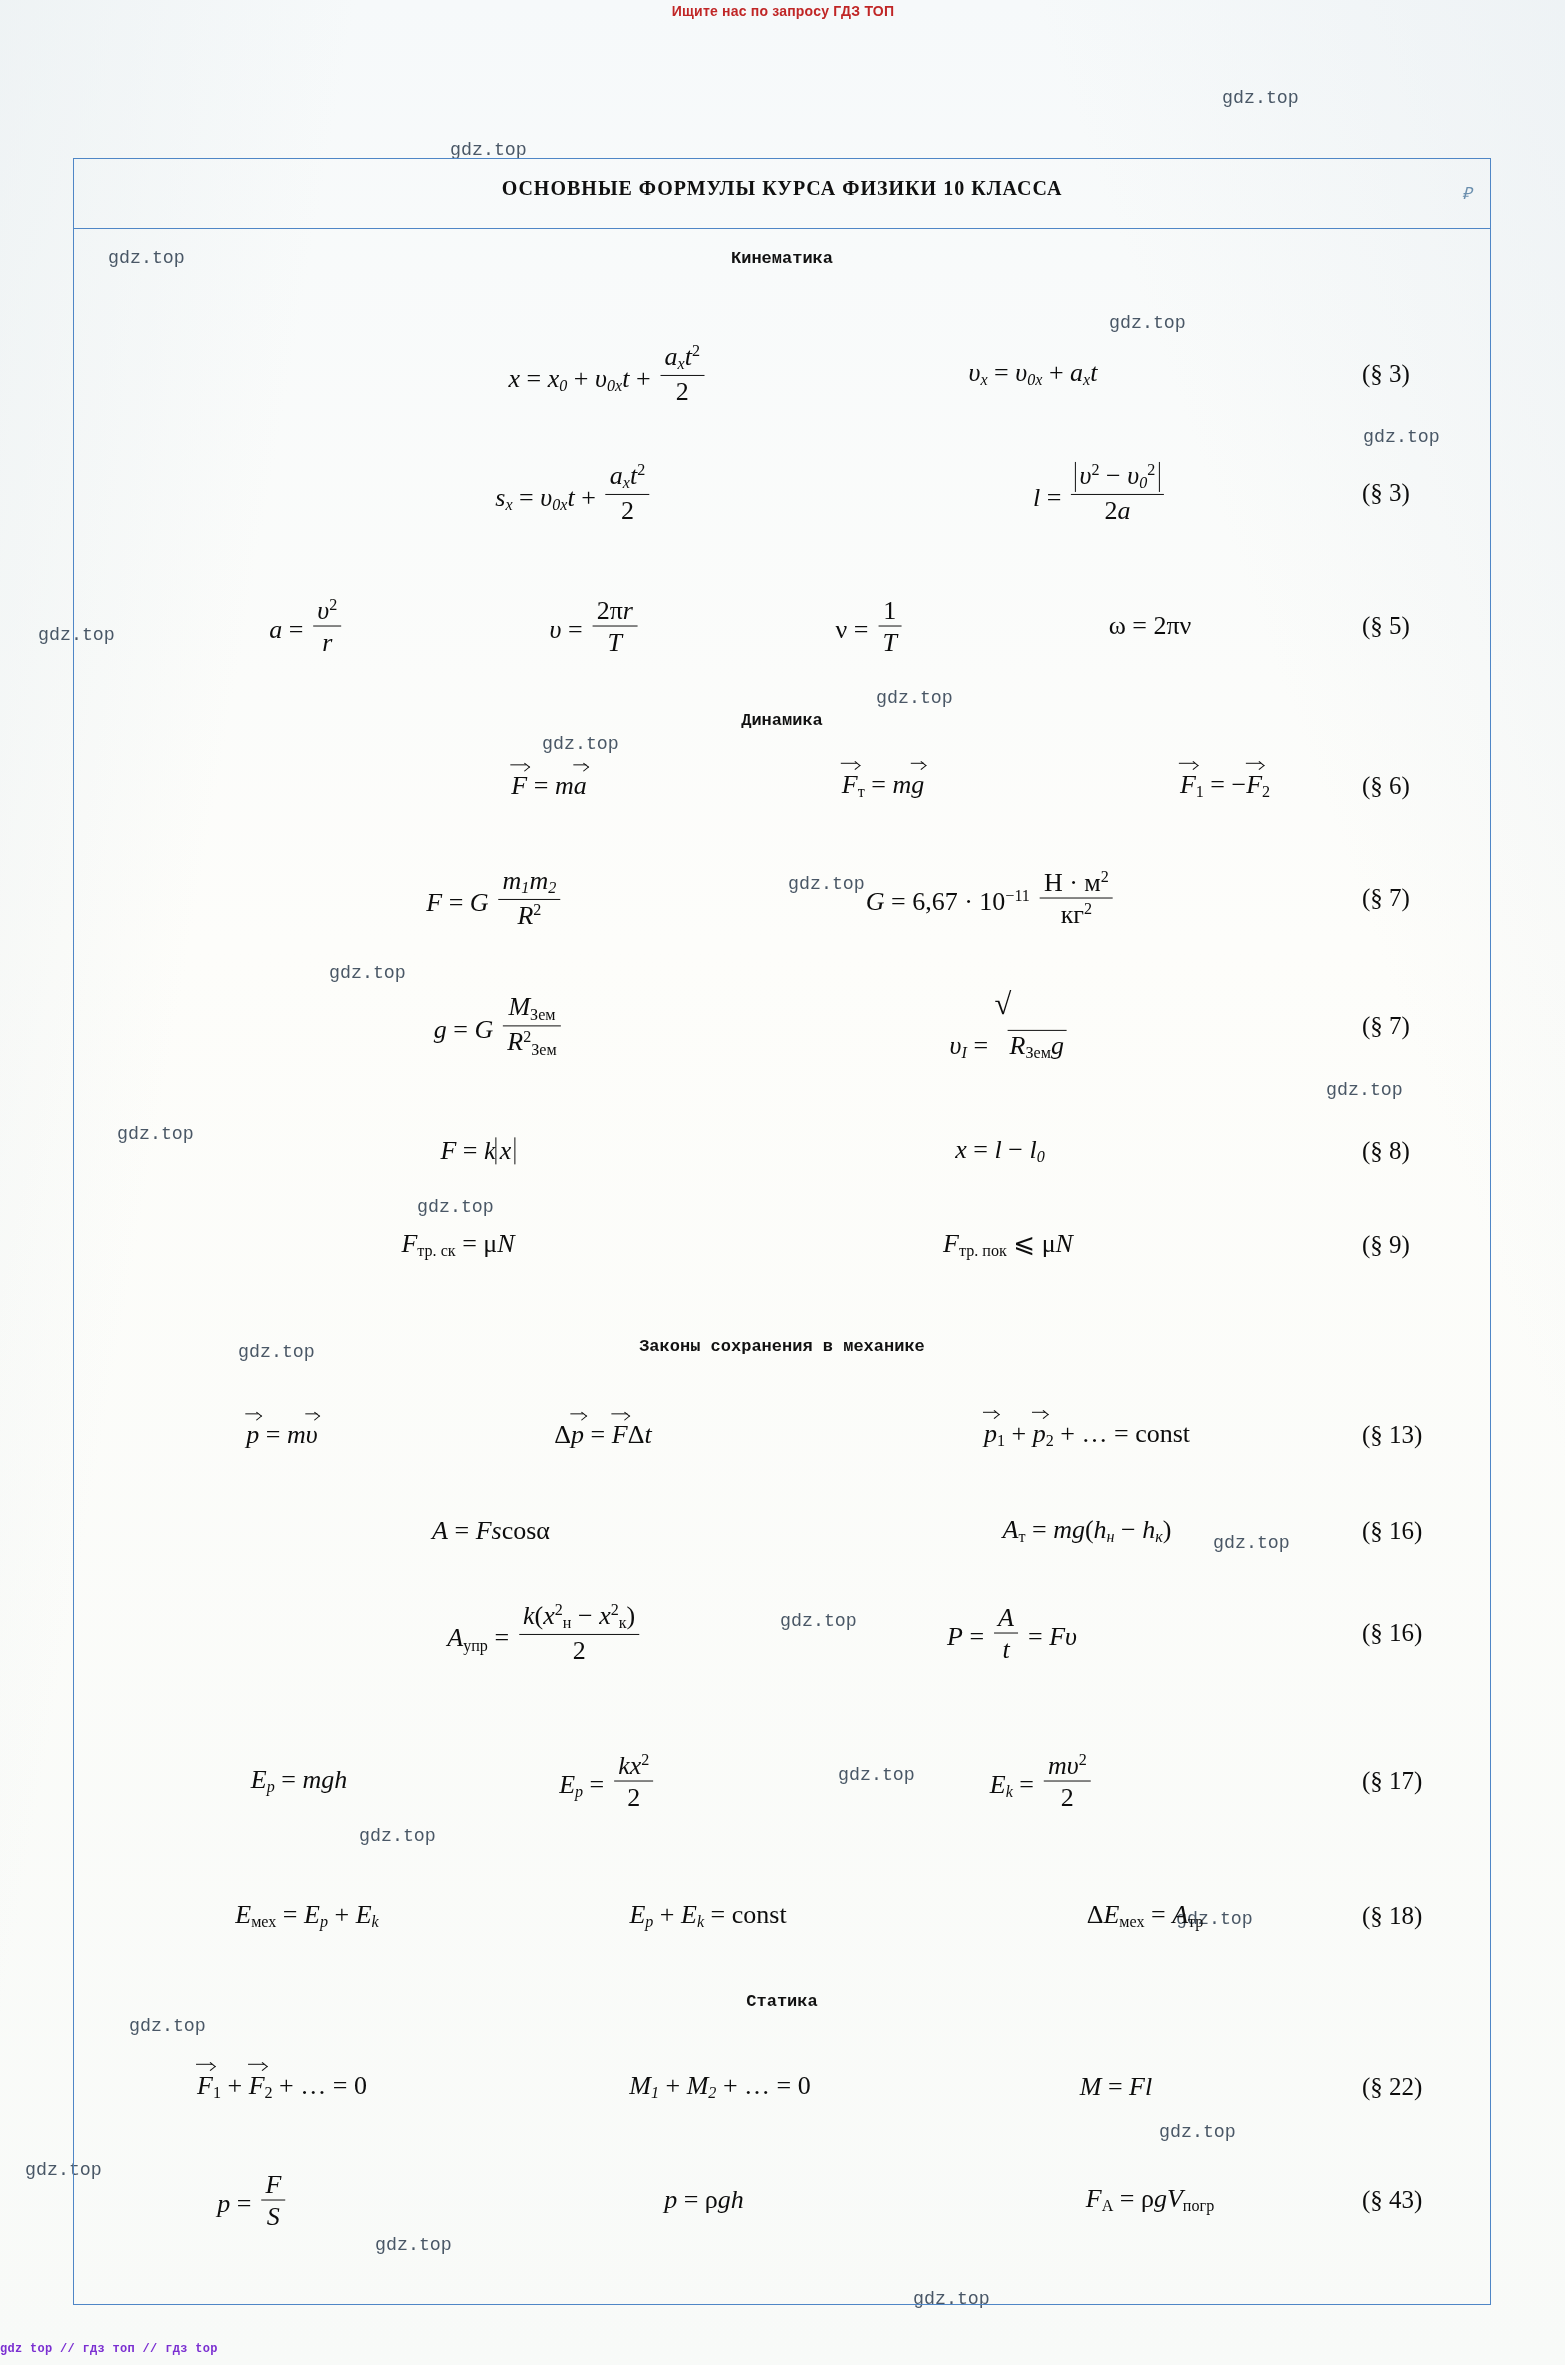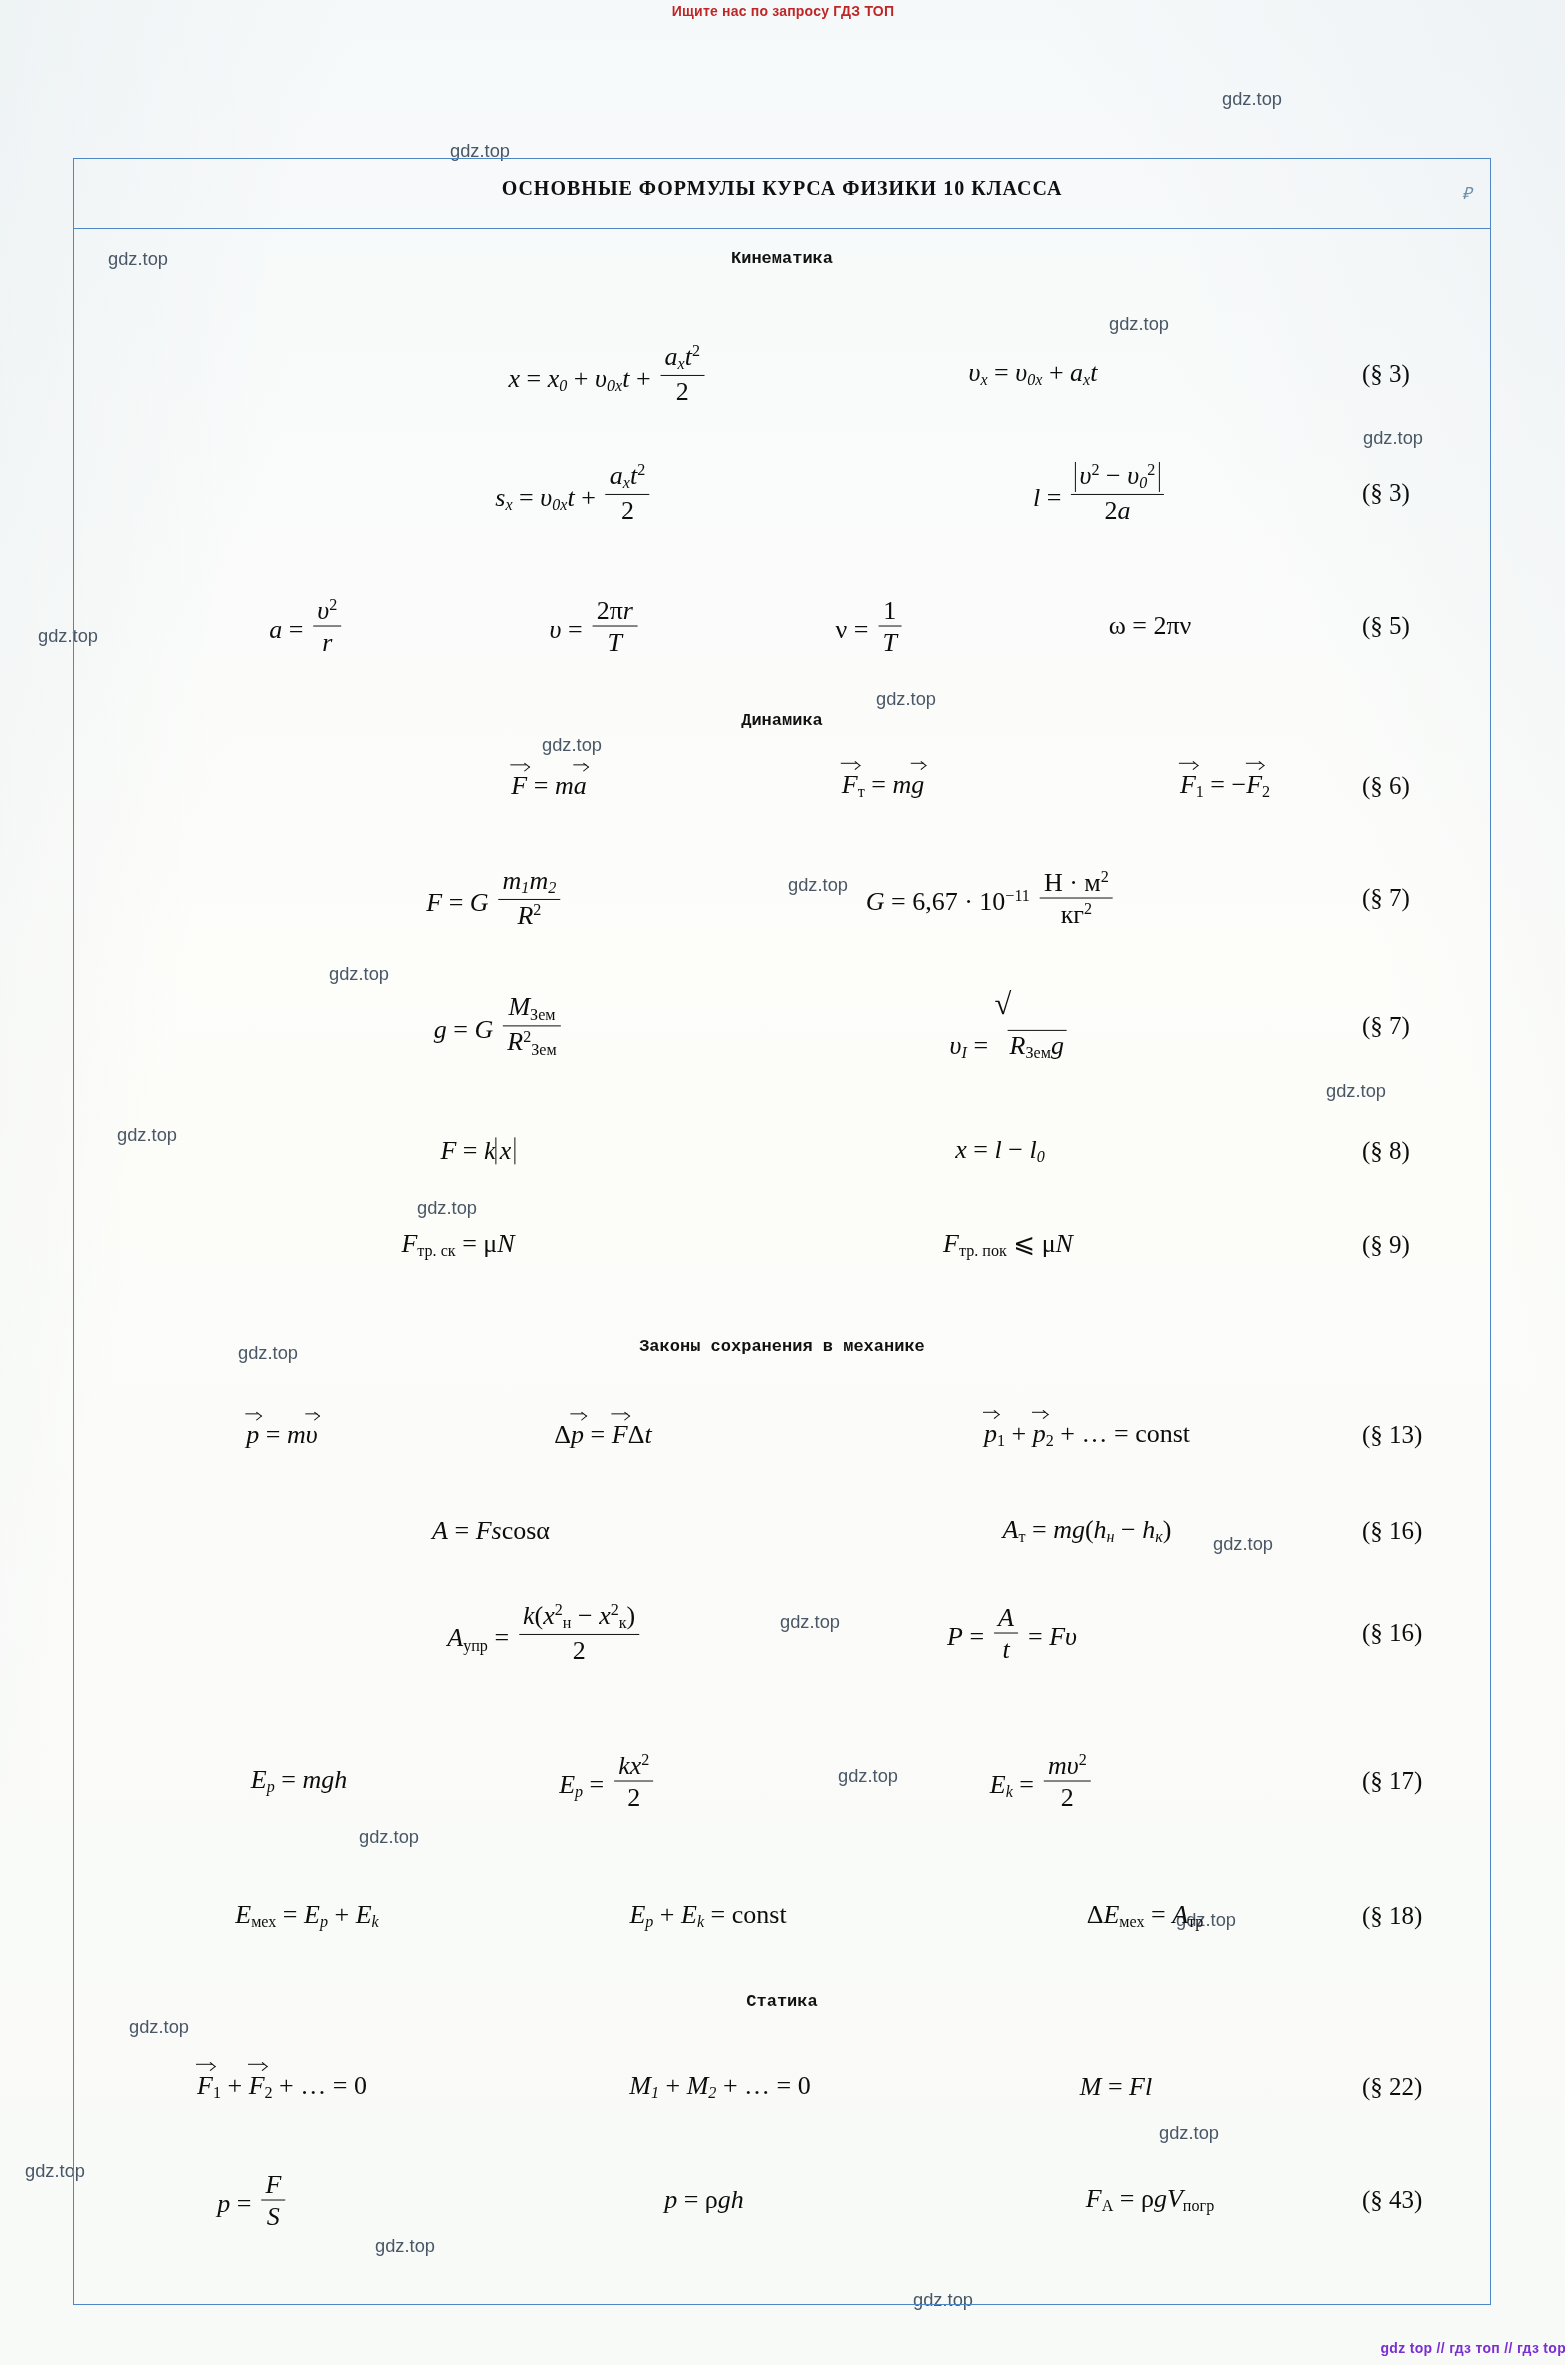--- a/index.html
+++ b/index.html
@@ -34,33 +34,33 @@
     font-size: 14px;
     font-weight: bold;
     color: #c02626;
     letter-spacing: 0.2px;
   }
   .bottom-banner {
     position: absolute;
     bottom: 10px;
     left: 0;
     width: 100%;
-    text-align: right;
-    font-family: Liberation Sans, sans-serif;
-    font-size: 14px;
+    text-align: left;
+    font-family: Liberation Mono, monospace;
+    font-size: 12px;
     font-weight: bold;
     color: #7b2fd1;
     letter-spacing: 0.3px;
   }
   .bottom-banner .sep { color: #7b2fd1; }
 
   
   .wm {
     position: absolute;
-    font-family: Liberation Sans, sans-serif;
+    font-family: Liberation Mono, monospace;
     font-size: 18.3px;
     color: #3b4a5a;
     opacity: 0.92;
     white-space: nowrap;
     pointer-events: none;
     text-align: center;
   }
 
   
   .sheet {

